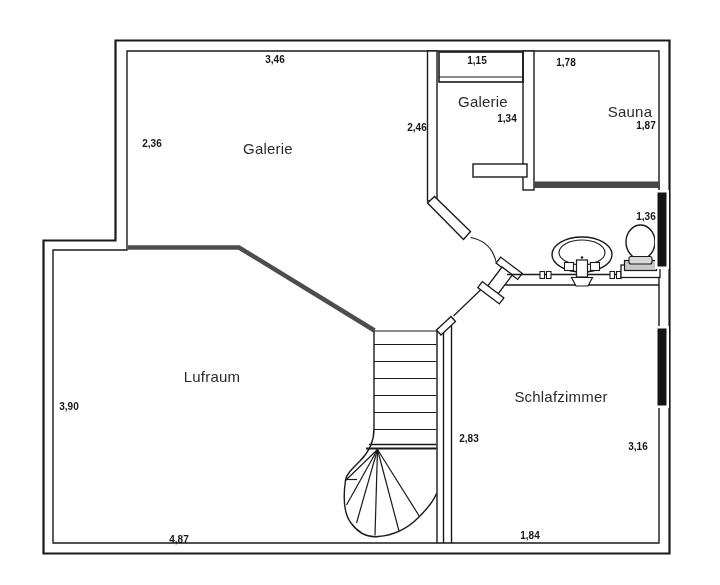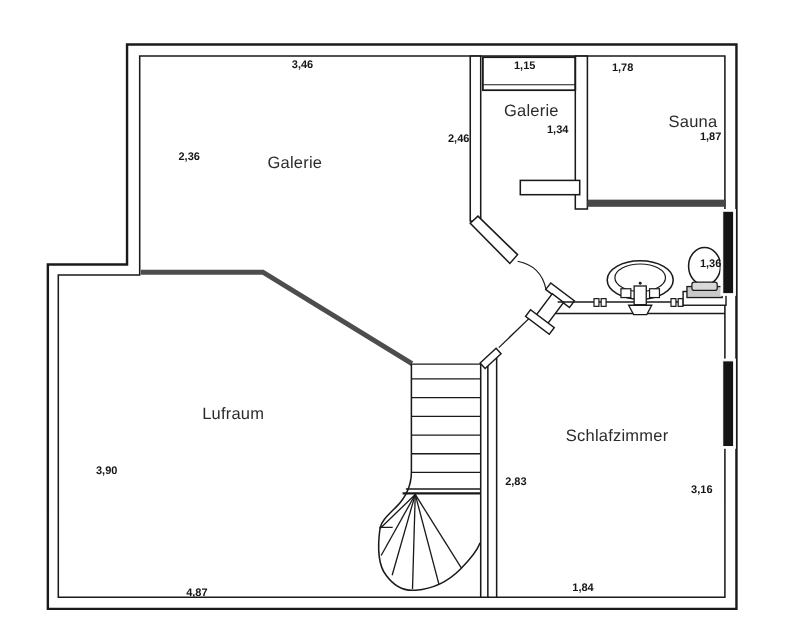--- a/index.html
+++ b/index.html
@@ -128,26 +128,26 @@
     </g>
   </svg>
 
   <div class="lbl room-lbl" style="left:268px;top:148px;">Galerie</div>
   <div class="lbl room-lbl" style="left:483px;top:101px;">Galerie</div>
   <div class="lbl room-lbl" style="left:598px;top:111px;margin-left:32px;">Sauna</div>
   <div class="lbl room-lbl" style="left:212px;top:348px;margin-top:28px;">Lufraum</div>
   <div class="lbl room-lbl" style="left:561px;top:396px;">Schlafzimmer</div>
 
   <div class="lbl dim-lbl" style="left:275px;top:59px;">3,46</div>
-  <div class="lbl dim-lbl" style="left:152px;top:143px;margin-left:20px;">2,36</div>
+  <div class="lbl dim-lbl" style="left:152px;top:143px;">2,36</div>
   <div class="lbl dim-lbl" style="left:417px;top:127px;">2,46</div>
   <div class="lbl dim-lbl" style="left:477px;top:60px;">1,15</div>
   <div class="lbl dim-lbl" style="left:507px;top:118px;">1,34</div>
   <div class="lbl dim-lbl" style="left:566px;top:62px;">1,78</div>
   <div class="lbl dim-lbl" style="left:646px;top:125px;">1,87</div>
-  <div class="lbl dim-lbl" style="left:646px;top:216px;margin-top:24px;">1,36</div>
+  <div class="lbl dim-lbl" style="left:646px;top:216px;">1,36</div>
   <div class="lbl dim-lbl" style="left:469px;top:438px;">2,83</div>
   <div class="lbl dim-lbl" style="left:638px;top:446px;">3,16</div>
   <div class="lbl dim-lbl" style="left:530px;top:535px;">1,84</div>
-  <div class="lbl dim-lbl" style="left:69px;top:428px;margin-left:28px;">3,90</div>
+  <div class="lbl dim-lbl" style="left:69px;top:406px;">3,90</div>
   <div class="lbl dim-lbl" style="left:152px;top:539px;margin-left:27px;">4,87</div>
 
 </div>
 
 </body></html>

